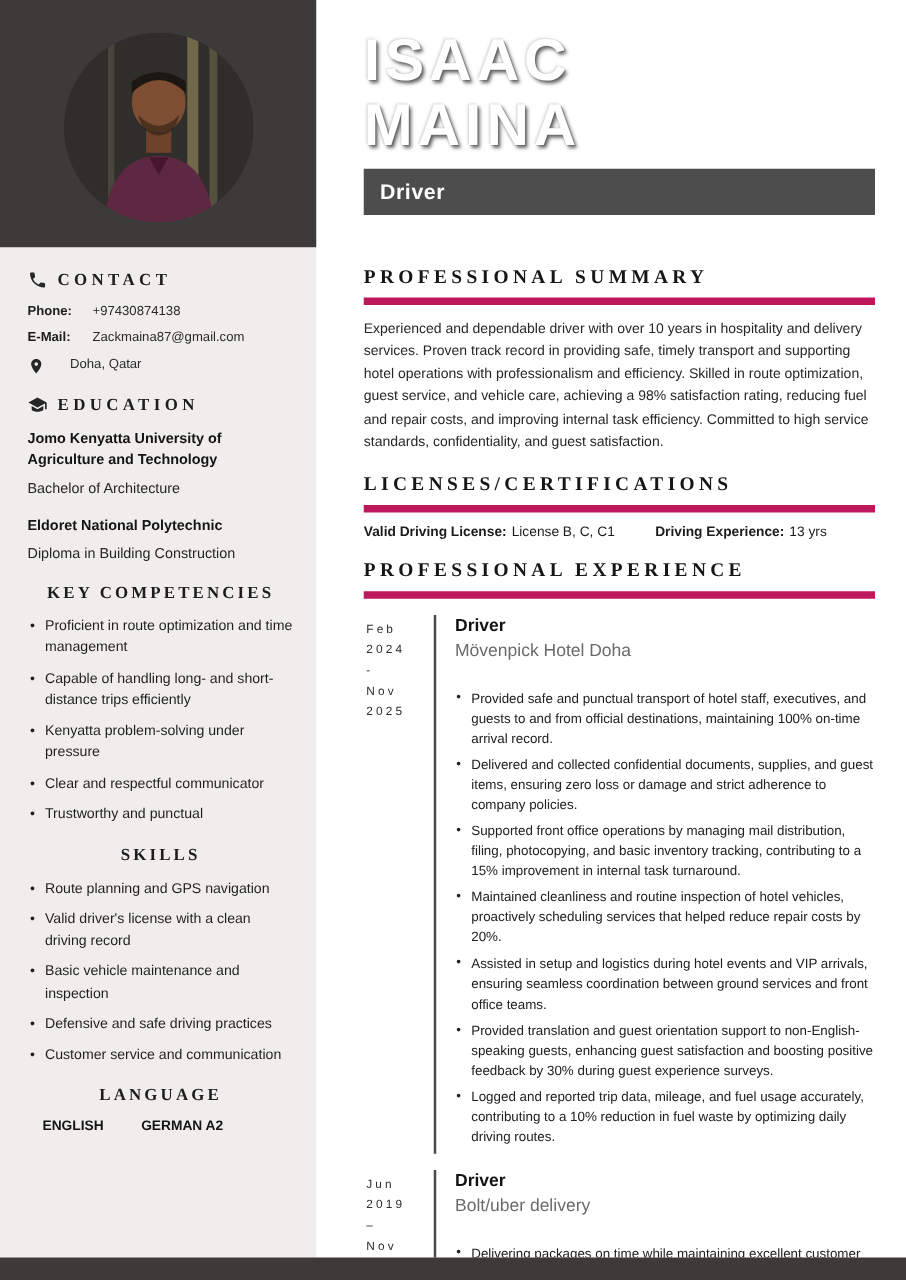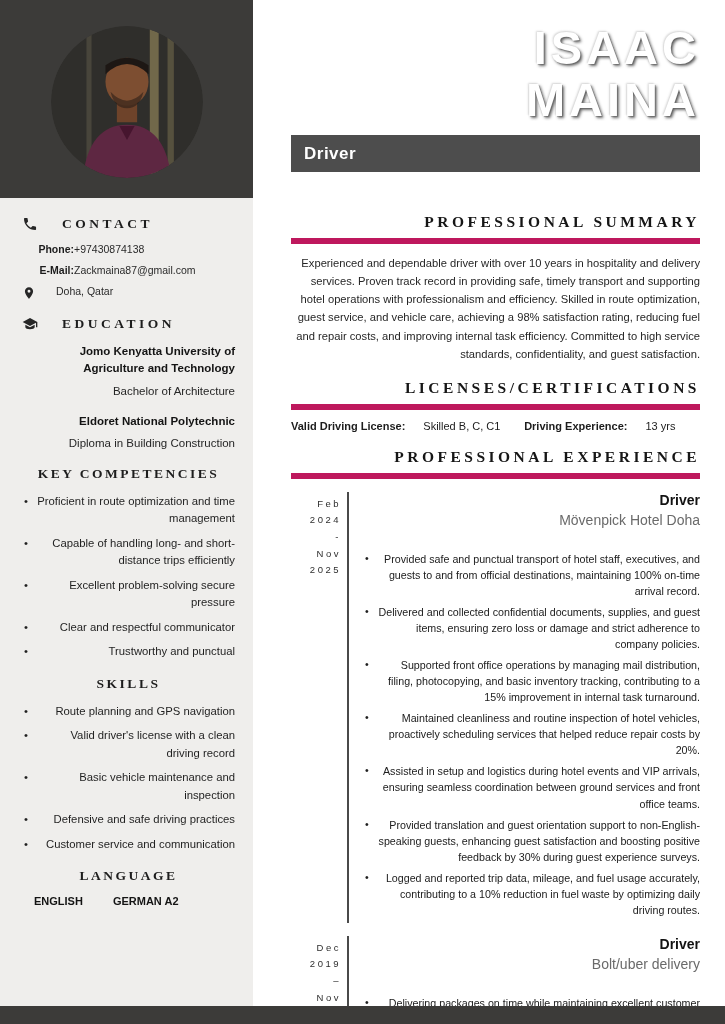--- a/index.html
+++ b/index.html
@@ -8,21 +8,20 @@
 
   .page {
     position:relative;
     width:725px; height:1024px;
     margin:0 auto;
     background:#ffffff;
     display:grid;
     grid-template-columns:253px 1fr;
     grid-template-rows:198px 1fr 18px;
     overflow:hidden;
-    text-align:right;
   }
 
   
   .header { grid-column:1 / 3; grid-row:1; display:flex; }
   .photo-box {
     width:253px; height:198px;
     background:#3c3b39;
     display:flex; align-items:center; justify-content:center;
   }
   .photo {
@@ -47,21 +46,21 @@
     grid-column:1; grid-row:2;
     background:#efeeec;
     padding:18px 18px 0 22px;
     overflow:hidden;
   }
   .side-section { margin-bottom:15px; }
   .side-heading {
     font-family:"Liberation Serif", serif;
     font-size:13.5px; font-weight:700; letter-spacing:3.5px;
     color:#1d1d1d; margin-bottom:11px;
-    display:flex; align-items:center; gap:24px;
+    display:flex; align-items:center; gap:8px;
   }
   .side-heading.centered { justify-content:center; letter-spacing:2.5px; }
   .icon { display:inline-flex; width:16px; height:16px; align-items:center; justify-content:center; flex:0 0 auto; }
   .icon svg { width:100%; height:100%; }
 
   .contact-row { display:flex; align-items:flex-start; margin-bottom:9px; }
   .contact-label { width:52px; flex:0 0 52px; font-weight:bold; font-size:10.5px; color:#1c1c1c; }
   .contact-value { font-size:10.5px; color:#2a2a2a; word-break:break-all; }
   .contact-row .icon.pin { width:14px; height:16px; margin-right:4px; }
   .contact-value.location { margin-left:16px; }
@@ -93,21 +92,21 @@
   .main-heading {
     font-family:"Liberation Serif", serif;
     font-size:15.5px; font-weight:700; letter-spacing:3.5px;
     color:#161616;
     border-bottom:6px solid #be185d;
     padding-bottom:7px; margin-bottom:10px;
   }
   .summary-text { font-size:11.2px; line-height:1.62; color:#262626; }
 
   .license-row { display:flex; font-size:11px; color:#1c1c1c; margin-top:2px; }
-  .license-item { display:flex; gap:18px; }
+  .license-item { display:flex; gap:4px; }
   .license-item.first { flex:0 0 57%; }
   .license-label { font-weight:bold; }
 
   .job { display:flex; margin-top:13px; }
   .job-dates {
     flex:0 0 56px; padding:4px 6px 0 2px;
     font-size:9.5px; letter-spacing:2.5px; line-height:1.75; color:#2e2e2e;
   }
   .job-dates span { display:block; }
   .job-body { flex:1; border-left:2px solid #4a4a4a; padding-left:15px; }
@@ -210,21 +209,21 @@
         <div class="edu-school">Eldoret National Polytechnic</div>
         <div class="edu-degree">Diploma in Building Construction</div>
       </div>
     </section>
 
     <section class="side-section">
       <h2 class="side-heading centered">KEY COMPETENCIES</h2>
       <ul class="side-list">
         <li>Proficient in route optimization and time management</li>
         <li>Capable of handling long- and short-distance trips efficiently</li>
-        <li>Excellent problem-solving secure pressure</li>
+        <li>Kenyatta problem-solving under pressure</li>
         <li>Clear and respectful communicator</li>
         <li>Trustworthy and punctual</li>
       </ul>
     </section>
 
     <section class="side-section">
       <h2 class="side-heading centered">SKILLS</h2>
       <ul class="side-list">
         <li>Route planning and GPS navigation</li>
         <li>Valid driver's license with a clean driving record</li>
@@ -249,21 +248,21 @@
     <section class="main-section">
       <h2 class="main-heading">PROFESSIONAL SUMMARY</h2>
       <p class="summary-text">Experienced and dependable driver with over 10 years in hospitality and delivery services. Proven track record in providing safe, timely transport and supporting hotel operations with professionalism and efficiency. Skilled in route optimization, guest service, and vehicle care, achieving a 98% satisfaction rating, reducing fuel and repair costs, and improving internal task efficiency. Committed to high service standards, confidentiality, and guest satisfaction.</p>
     </section>
 
     <section class="main-section">
       <h2 class="main-heading">LICENSES/CERTIFICATIONS</h2>
       <div class="license-row">
         <div class="license-item first">
           <span class="license-label">Valid Driving License:</span>
-          <span class="license-value">Skilled B, C, C1</span>
+          <span class="license-value">License B, C, C1</span>
         </div>
         <div class="license-item">
           <span class="license-label">Driving Experience:</span>
           <span class="license-value">13 yrs</span>
         </div>
       </div>
     </section>
 
     <section class="main-section">
       <h2 class="main-heading">PROFESSIONAL EXPERIENCE</h2>
@@ -286,21 +285,21 @@
             <li>Maintained cleanliness and routine inspection of hotel vehicles, proactively scheduling services that helped reduce repair costs by 20%.</li>
             <li>Assisted in setup and logistics during hotel events and VIP arrivals, ensuring seamless coordination between ground services and front office teams.</li>
             <li>Provided translation and guest orientation support to non-English-speaking guests, enhancing guest satisfaction and boosting positive feedback by 30% during guest experience surveys.</li>
             <li>Logged and reported trip data, mileage, and fuel usage accurately, contributing to a 10% reduction in fuel waste by optimizing daily driving routes.</li>
           </ul>
         </div>
       </article>
 
       <article class="job">
         <div class="job-dates">
-          <span>Dec</span>
+          <span>Jun</span>
           <span>2019</span>
           <span>–</span>
           <span>Nov</span>
           <span>2023</span>
         </div>
         <div class="job-body">
           <h3 class="job-title">Driver</h3>
           <div class="job-company">Bolt/uber delivery</div>
           <ul class="job-bullets">
             <li>Delivering packages on time while maintaining excellent customer service.</li>

